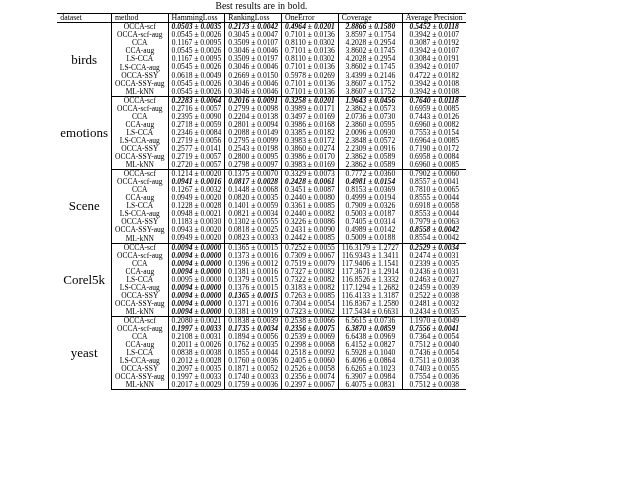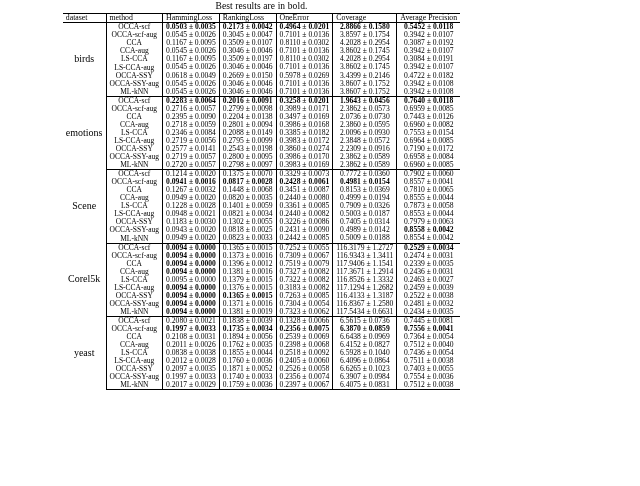--- a/index.html
+++ b/index.html
@@ -38,37 +38,37 @@
   .vsep { border-left: 0.6px solid #000; }
   thead td {
     text-align: left;
     font-size: 7.8px;
     padding-top: 1.4px;
     padding-bottom: 1.4px;
   }
   td.dataset {
     text-align: center;
     vertical-align: middle;
-    font-size: 10px;
+    font-size: 13px;
     padding-left: 4px;
     padding-right: 4px;
   }
   td.method {
     text-align: center;
     font-size: 7.5px;
     padding-left: 5px;
     padding-right: 5px;
   }
   td.val {
     text-align: center;
     font-variant-numeric: tabular-nums;
     padding-left: 4px;
     padding-right: 4px;
   }
-  td.bold { font-weight: bold; }
+  td.bold { font-weight: bold; font-style: italic; }
   .wrap {
     width: 523px;
     height: 486px;
     box-sizing: border-box;
     padding: 0 0px;
   }
 </style>
 </head>
 <body>
 
@@ -265,21 +265,21 @@
           <td class="val vsep">0.2440 ± 0.0080</td>
           <td class="val vsep">0.4999 ± 0.0194</td>
           <td class="val vsep">0.8555 ± 0.0044</td>
         </tr>
         <tr>
           <td class="method vsep">LS-CCA</td>
           <td class="val vsep">0.1228 ± 0.0028</td>
           <td class="val vsep">0.1401 ± 0.0059</td>
           <td class="val vsep">0.3361 ± 0.0085</td>
           <td class="val vsep">0.7909 ± 0.0326</td>
-          <td class="val vsep">0.7873 ± 0.0058</td>
+          <td class="val vsep">0.6918 ± 0.0058</td>
         </tr>
         <tr>
           <td class="method vsep">LS-CCA-aug</td>
           <td class="val vsep">0.0948 ± 0.0021</td>
           <td class="val vsep">0.0821 ± 0.0034</td>
           <td class="val vsep">0.2440 ± 0.0082</td>
           <td class="val vsep">0.5003 ± 0.0187</td>
           <td class="val vsep">0.8553 ± 0.0044</td>
         </tr>
         <tr>
@@ -377,23 +377,23 @@
           <td class="val vsep">0.1381 ± 0.0019</td>
           <td class="val vsep">0.7323 ± 0.0062</td>
           <td class="val vsep">117.5434 ± 0.6631</td>
           <td class="val vsep">0.2434 ± 0.0035</td>
         </tr>
         <tr>
           <td class="dataset" rowspan="9">yeast</td>
           <td class="method vsep">OCCA-scf</td>
           <td class="val vsep">0.2080 ± 0.0021</td>
           <td class="val vsep">0.1838 ± 0.0039</td>
-          <td class="val vsep">0.1328 ± 0.0066</td>
+          <td class="val vsep">0.2538 ± 0.0066</td>
           <td class="val vsep">6.5615 ± 0.0736</td>
-          <td class="val vsep">0.7445 ± 0.0081</td>
+          <td class="val vsep">1.1970 ± 0.0049</td>
         </tr>
         <tr>
           <td class="method vsep">OCCA-scf-aug</td>
           <td class="val vsep bold">0.1997 ± 0.0033</td>
           <td class="val vsep bold">0.1735 ± 0.0034</td>
           <td class="val vsep bold">0.2356 ± 0.0075</td>
           <td class="val vsep bold">6.3870 ± 0.0859</td>
           <td class="val vsep bold">0.7556 ± 0.0041</td>
         </tr>
         <tr>

